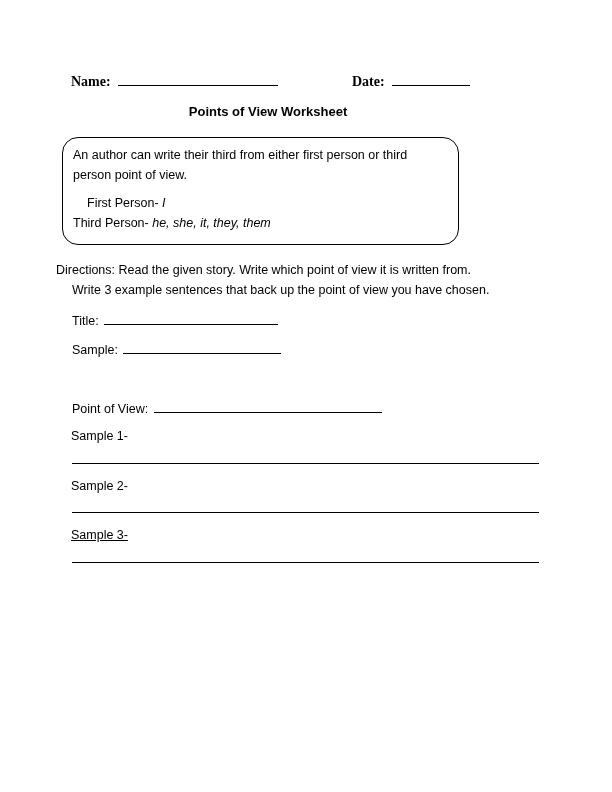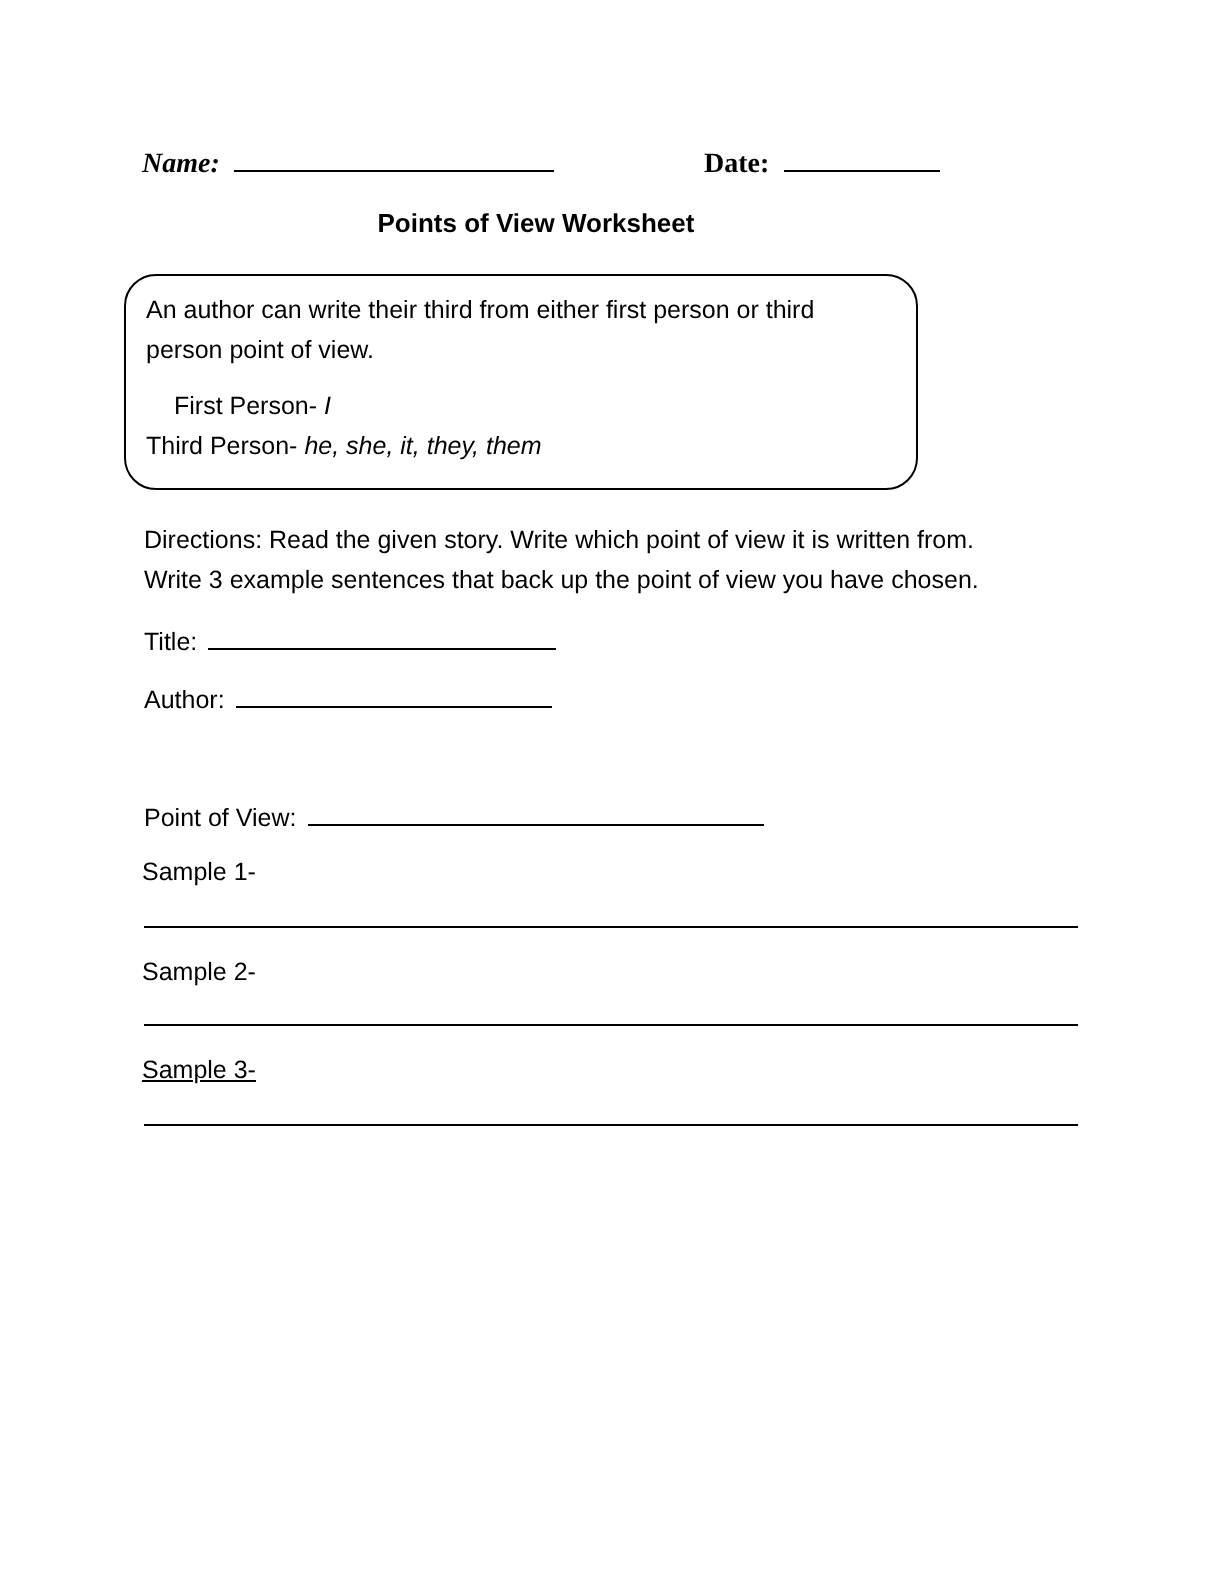--- a/index.html
+++ b/index.html
@@ -11,50 +11,50 @@
     .blank { display: inline-block; border-bottom: 1px solid #000; vertical-align: baseline; height: 12px; }
     .title { left: 0; width: 536px; text-align: center; top: 104px; font-size: 13px; font-weight: bold; }
     .box { left: 62px; top: 137px; width: 397px; height: 108px; border: 1px solid #000; border-radius: 16px; box-sizing: border-box; }
     .txt { font-size: 12.5px; line-height: 16px; }
     .it { font-style: italic; }
     .line { position: absolute; height: 0; border-top: 1px solid #000; }
   </style>
 </head>
 <body>
 
-<div class="abs serif hdr" style="left:71px;font-style:italic;">
+<div class="abs serif hdr" style="left:71px;">
   <span>Name:</span>
   <span class="blank" style="width:160px;margin-left:4px;"></span>
 </div>
 <div class="abs serif hdr" style="left:352px;">
   <span>Date:</span>
   <span class="blank" style="width:78px;margin-left:4px;"></span>
 </div>
 
 <div class="abs sans title">Points of View Worksheet</div>
 
 <div class="abs box"></div>
 <div class="abs sans txt" style="left:73px;top:147px;">An author can write their third from either first person or third</div>
 <div class="abs sans txt" style="left:73px;top:167px;text-align:center;">person point of view.</div>
 <div class="abs sans txt" style="left:73px;top:195px;margin-left:14px;">
   <span>First Person- </span><span class="it">I</span>
 </div>
 <div class="abs sans txt" style="left:73px;top:215px;">
   <span>Third Person- </span><span class="it">he, she, it, they, them</span>
 </div>
 
-<div class="abs sans txt" style="left:72px;top:262px;">Directions: Read the given story. Write which point of view it is written from.</div>
+<div class="abs sans txt" style="left:56px;top:262px;">Directions: Read the given story. Write which point of view it is written from.</div>
 <div class="abs sans txt" style="left:72px;top:282px;">Write 3 example sentences that back up the point of view you have chosen.</div>
 
 <div class="abs sans txt" style="left:72px;top:312px;">
   <span>Title:</span>
   <span class="blank" style="width:174px;margin-left:2px;"></span>
 </div>
 <div class="abs sans txt" style="left:72px;top:341px;">
-  <span>Author:</span>
+  <span>Sample:</span>
   <span class="blank" style="width:158px;margin-left:2px;"></span>
 </div>
 
 <div class="abs sans txt" style="left:72px;top:400px;">
   <span>Point of View:</span>
   <span class="blank" style="width:228px;margin-left:2px;"></span>
 </div>
 
 <div class="abs sans txt" style="left:71px;top:428px;">Sample 1-</div>
 <div class="line" style="left:72px;top:463px;width:467px;"></div>

